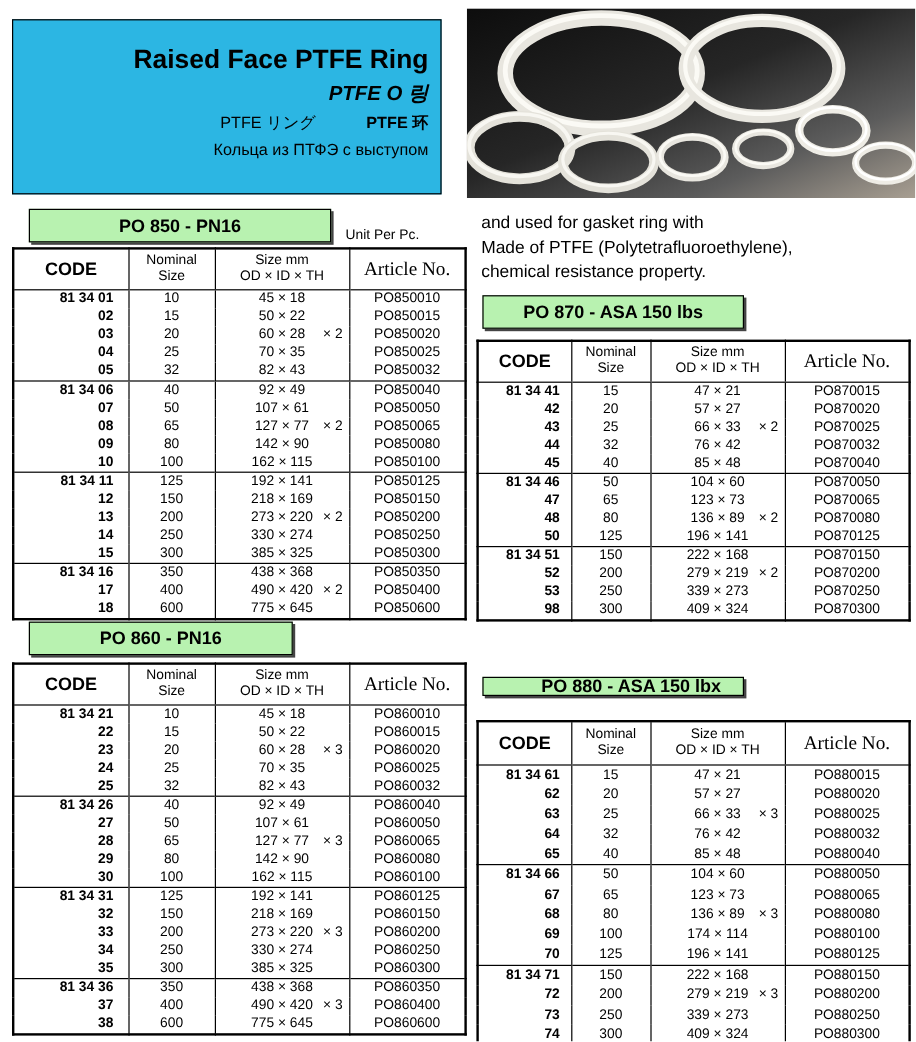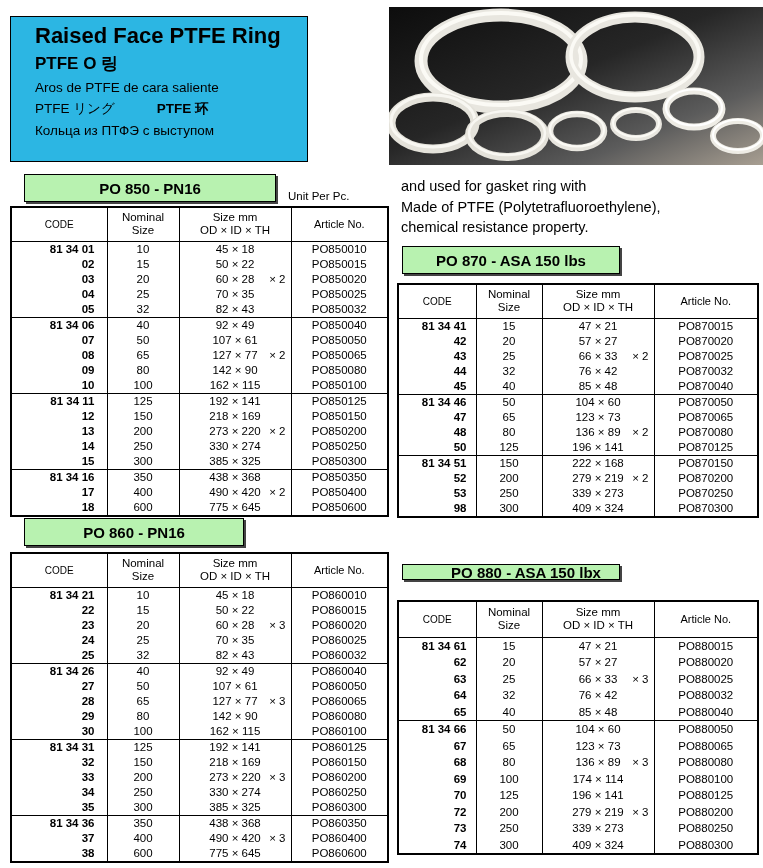--- a/index.html
+++ b/index.html
@@ -1,24 +1,24 @@
 <!DOCTYPE html>
 <html style="--cyan: #2cb6e3; --green: #b8f2b0; --page-bg: #ffffff;"><head>
 <meta charset="utf-8">
 <style>
   * { margin:0; padding:0; box-sizing:border-box; }
   html,body { background:#fff; }
   body { font-family:"Liberation Sans", sans-serif; color:#000; }
   .page { position:relative; width:763px; height:868px; background:var(--page-bg,#fff); overflow:hidden; }
 
   
-  .title-box { position:absolute; left:10px; top:16px; width:298px; height:146px;
-    background:var(--cyan,#2cb6e3); border:1.5px solid #000; padding:6px 10px 4px 24px; }
+  .title-box { position:absolute; left:10px; top:16px; width:358px; height:146px;
+    background:var(--cyan,#2cb6e3); border:1.5px solid #000; padding:20px 10px 4px 24px;text-align:right; }
   .main-title { font-size:22px; font-weight:bold; }
-  .sub-kr { font-size:17px; font-weight:bold; margin-top:3px; }
+  .sub-kr { font-size:17px; font-weight:bold; font-style:italic; margin-top:3px; }
   .sub { font-size:13.5px; margin-top:5px; }
   .sub-cn { margin-left:42px;font-weight:bold; }
 
   
   .photo { position:absolute; left:389px; top:7px; width:374px; height:158px; }
   .photo svg { display:block; }
 
   
   .desc { position:absolute; left:401px; top:176px; width:356px; font-size:14.5px; line-height:1.42; }
 
@@ -37,22 +37,22 @@
   .tblwrap { position:absolute; }
   .w850 { left:10px; top:206px; width:379px; }
   .w870 { left:397px; top:283px; width:362px; }
   .w860 { left:10px; top:552px; width:379px; }
   .w880 { left:397px; top:600px; width:362px; }
 
   table.tbl { width:100%; border-collapse:collapse; border:2px solid #000; table-layout:fixed; background:#fff; }
   .tbl th, .tbl td { border-left:1px solid #000; padding:0; font-size:11.5px; line-height:15px; height:15px; overflow:hidden; }
   .tbl th:first-child, .tbl td:first-child { border-left:none; }
   .tbl thead th { border-bottom:1.2px solid #000; height:34px; vertical-align:middle; text-align:center; font-weight:normal; }
-  .tbl thead th.h-code { font-weight:normal; font-size:10px; }
-  .tbl thead th.h-art { font-size:11px; }
+  .tbl thead th.h-code { font-weight:bold; font-size:15px; }
+  .tbl thead th.h-art { font-size:16px;font-family:Liberation Serif, serif; }
   .tbl thead th div { line-height:13px; }
   .tbl tbody tr.group-start td { border-top:1.2px solid #000; }
   .tbl td.c-code { font-weight:bold; text-align:right; padding-right:12px; }
   .w870 td.c-code, .w880 td.c-code { padding-right:9px;text-align:right; }
   .tbl td.c-nom { text-align:center; }
   .tbl td.c-size { text-align:center; position:relative; }
   .tbl td.c-size .thick { position:absolute; right:5px; top:0; }
   .tbl td.c-art { text-align:center; }
   .w880 .tbl td, .w880 .tbl tbody td { height:16.5px; line-height:16.5px; }
   .w880 .tbl thead th { height:36px; }
@@ -61,21 +61,20 @@
   .right-col-code { width:78px; } .right-col-nom { width:66px; } .right-col-size { width:112px; }
 </style>
 </head>
 <body>
 
 <div class="page">
 
   <div class="title-box">
     <div class="main-title">Raised Face PTFE Ring</div>
     <div class="sub-kr">PTFE O 링</div>
-    <div class="sub">Aros de PTFE de cara saliente</div>
     <div class="sub">
       <span>PTFE リング</span><span class="sub-cn">PTFE 环</span>
     </div>
     <div class="sub">Кольца из ПТФЭ с выступом</div>
   </div>
 
   <div class="photo">
     <svg width="374" height="158" viewBox="0 0 374 158">
       <defs>
         <linearGradient id="bg" x1="0" y1="0" x2="1" y2="1">
@@ -568,20 +567,26 @@
             <td class="c-nom">100</td>
             <td class="c-size"><span>174 × 114</span></td>
             <td class="c-art">PO880100</td>
           </tr>
           <tr>
             <td class="c-code">70</td>
             <td class="c-nom">125</td>
             <td class="c-size"><span>196 × 141</span></td>
             <td class="c-art">PO880125</td>
           </tr>
+          <tr class="group-start">
+            <td class="c-code">81 34 71</td>
+            <td class="c-nom">150</td>
+            <td class="c-size"><span>222 × 168</span></td>
+            <td class="c-art">PO880150</td>
+          </tr>
           <tr>
             <td class="c-code">72</td>
             <td class="c-nom">200</td>
             <td class="c-size"><span>279 × 219</span><span class="thick">× 3</span></td>
             <td class="c-art">PO880200</td>
           </tr>
           <tr>
             <td class="c-code">73</td>
             <td class="c-nom">250</td>
             <td class="c-size"><span>339 × 273</span></td>

